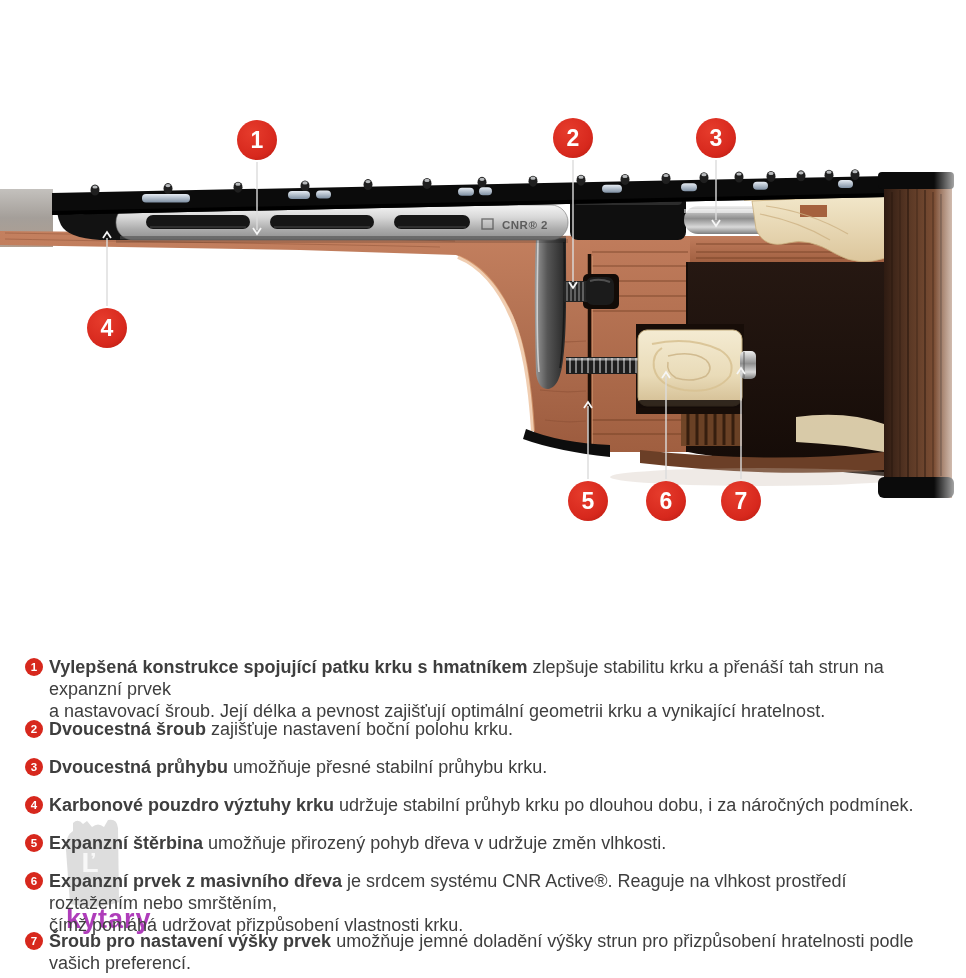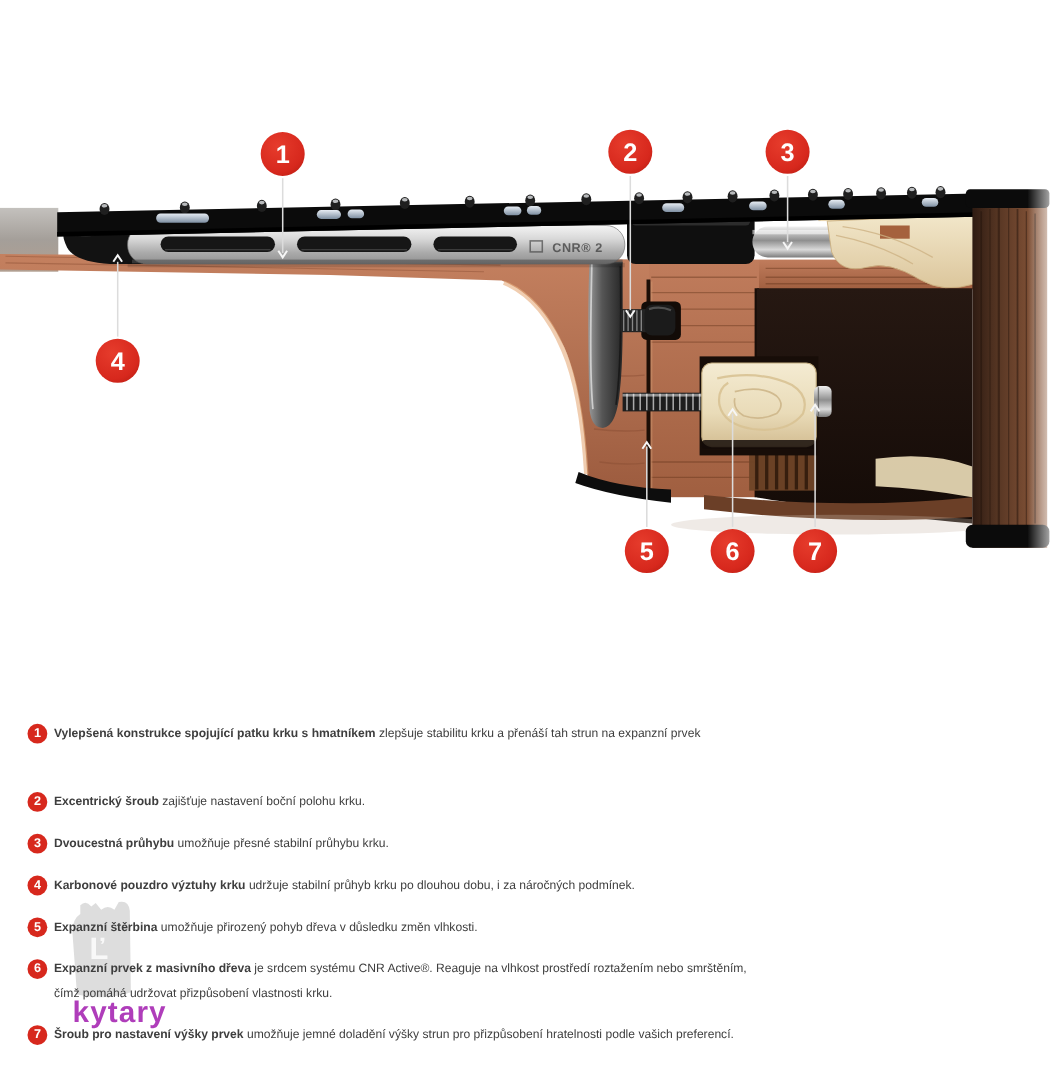--- a/index.html
+++ b/index.html
@@ -6,21 +6,21 @@
   body{width:966px;height:978px;position:relative;overflow:hidden;
        font-family:"Liberation Sans","DejaVu Sans",sans-serif;color:#3e3e3e;}
   .stage{position:absolute;left:0;top:0;width:966px;height:640px;}
   .watermark{position:absolute;left:56px;top:816px;width:150px;z-index:1;pointer-events:none;}
   .watermark .brand{display:block;margin-top:-8px;margin-left:10px;font-size:27px;font-weight:bold;
        color:#a21caf;opacity:.85;letter-spacing:1px;}
   .legend{position:absolute;left:0;top:0;width:966px;height:978px;z-index:2;}
   .legend-item{position:absolute;left:25px;width:915px;display:flex;align-items:flex-start;}
   .badge{flex:0 0 18px;width:18px;height:18px;border-radius:50%;background:#d7281d;color:#fff;
        font-size:11.5px;font-weight:bold;line-height:18px;text-align:center;margin-top:2px;}
-  .legend-item p{margin:0 0 0 6px;font-size:11px;line-height:22px;}
+  .legend-item p{margin:0 0 0 6px;font-size:18px;line-height:22px;}
   .legend-item b{font-weight:bold;}
   .line2{display:block;}
   .line2:empty{display:none;}
 </style>
 </head>
 <body>
 
 <svg class="stage" viewBox="0 0 966 640" xmlns="http://www.w3.org/2000/svg">
   <defs>
     <linearGradient id="metalV" x1="0" y1="0" x2="0" y2="1">
@@ -325,41 +325,41 @@
              L63,86 Q40,94 14,88 Z" fill="#c7c7c7" opacity="0.6"></path>
     <text x="34" y="56" text-anchor="middle" font-size="28" font-weight="bold" fill="#ffffff" opacity="0.8" font-family="Liberation Sans, DejaVu Sans, sans-serif">Ľ</text>
   </svg>
   <span class="brand">kytary</span>
 </div>
 
 <div class="legend">
 
   <div class="legend-item" style="top:656px">
     <span class="badge">1</span>
-    <p><b>Vylepšená konstrukce spojující patku krku s hmatníkem</b><span> zlepšuje stabilitu krku a přenáší tah strun na expanzní prvek</span></p>
+    <p><b>Vylepšená konstrukce spojující patku krku s hmatníkem</b><span> zlepšuje stabilitu krku a přenáší tah strun na expanzní prvek</span><span class="line2">a nastavovací šroub. Její délka a pevnost zajišťují optimální geometrii krku a vynikající hratelnost.</span></p>
   </div>
 
   <div class="legend-item" style="top:718px">
     <span class="badge">2</span>
-    <p><b>Excentrický šroub</b><span> zajišťuje nastavení boční polohu krku.</span></p>
+    <p><b>Dvoucestná šroub</b><span> zajišťuje nastavení boční polohu krku.</span></p>
   </div>
 
   <div class="legend-item" style="top:756px">
     <span class="badge">3</span>
     <p><b>Dvoucestná průhybu</b><span> umožňuje přesné stabilní průhybu krku.</span></p>
   </div>
 
   <div class="legend-item" style="top:794px">
     <span class="badge">4</span>
     <p><b>Karbonové pouzdro výztuhy krku</b><span> udržuje stabilní průhyb krku po dlouhou dobu, i za náročných podmínek.</span></p>
   </div>
 
   <div class="legend-item" style="top:832px">
     <span class="badge">5</span>
-    <p><b>Expanzní štěrbina</b><span> umožňuje přirozený pohyb dřeva v důsledku změn vlhkosti.</span></p>
+    <p><b>Expanzní štěrbina</b><span> umožňuje přirozený pohyb dřeva v udržuje změn vlhkosti.</span></p>
   </div>
 
   <div class="legend-item" style="top:870px">
     <span class="badge">6</span>
     <p><b>Expanzní prvek z masivního dřeva</b><span> je srdcem systému CNR Active®. Reaguje na vlhkost prostředí roztažením nebo smrštěním,</span><span class="line2">čímž pomáhá udržovat přizpůsobení vlastnosti krku.</span></p>
   </div>
 
   <div class="legend-item" style="top:930px">
     <span class="badge">7</span>
     <p><b>Šroub pro nastavení výšky prvek</b><span> umožňuje jemné doladění výšky strun pro přizpůsobení hratelnosti podle vašich preferencí.</span></p>

